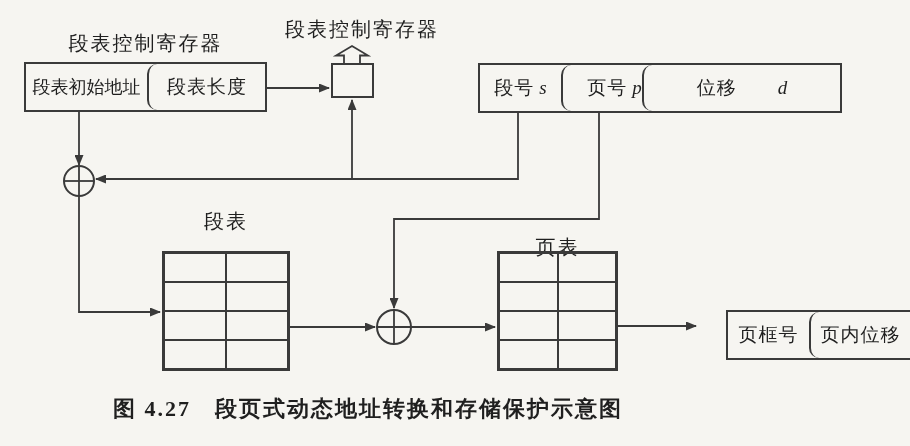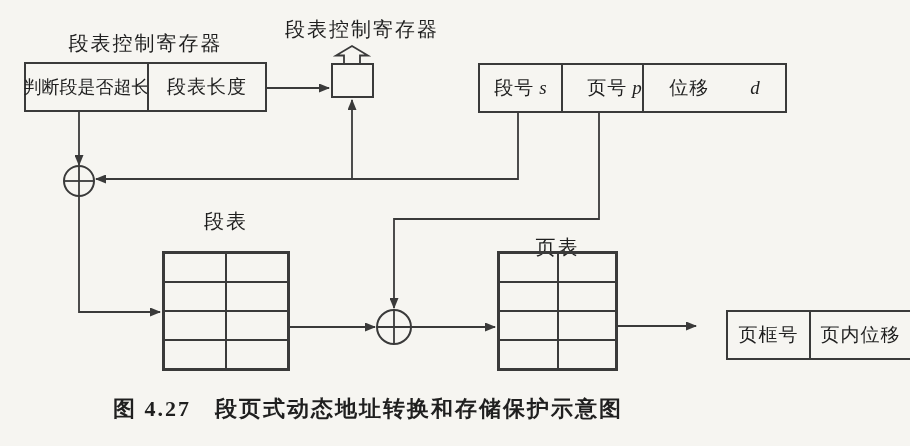--- a/index.html
+++ b/index.html
@@ -38,20 +38,21 @@
     display:flex;
     align-items:center;
     justify-content:center;
     font-size:19px;
     letter-spacing:1px;
     box-sizing:border-box;
     white-space:nowrap;
   }
   .box .cell + .cell{
     border-left:2px solid var(--line);
+    border-radius:10px;
   }
   .var{
     font-style:italic;
     font-family:"Liberation Serif","DejaVu Serif",serif;
     margin-left:5px;
     letter-spacing:0;
   }
   .diagram-label{
     position:absolute;
     text-align:center;
@@ -78,21 +79,21 @@
     letter-spacing:2px;
     font-weight:bold;
   }
   
   .ctrl-register{left:24px;top:62px;width:243px;height:50px;}
   .ctrl-register .cell:first-child{width:121px;font-size:18px;letter-spacing:0;}
   .ctrl-register .cell:last-child{flex:1;}
   .ctrl-title{left:24px;top:30px;width:243px;font-family:Liberation Serif, serif;}
   .checker-label{left:272px;top:16px;width:180px;}
   .checker-box{left:331px;top:63px;width:43px;height:35px;}
-  .logical-register{left:478px;top:63px;width:309px;height:50px;}
+  .logical-register{left:478px;top:63px;width:364px;height:50px;}
   .logical-register .cell:nth-child(1){width:81px;}
   .logical-register .cell:nth-child(2){width:81px;padding-left:24px;}
   .logical-register .cell:nth-child(3){flex:1;gap:36px;}
   .segtable-label{left:162px;top:208px;width:128px;}
   .segtable-grid{left:162px;top:251px;width:128px;height:120px;}
   .pagetable-label{left:497px;top:234px;width:121px;}
   .pagetable-grid{left:497px;top:251px;width:121px;height:120px;}
   .physical-register{left:726px;top:310px;width:186px;height:50px;}
   .physical-register .cell:nth-child(1){width:81px;}
   .physical-register .cell:nth-child(2){flex:1;}
@@ -137,21 +138,21 @@
 
     <g>
       <circle cx="394" cy="327" r="17" fill="#f6f5f1" stroke="currentColor" stroke-width="2"></circle>
       <line x1="394" y1="310" x2="394" y2="344" stroke="currentColor" stroke-width="1.8"></line>
       <line x1="377" y1="327" x2="411" y2="327" stroke="currentColor" stroke-width="1.8"></line>
     </g>
   </svg>
 
   <div class="diagram-label ctrl-title">段表控制寄存器</div>
   <div class="box ctrl-register">
-    <div class="cell">判断段是否超长</div>
+    <div class="cell">段表初始地址</div>
     <div class="cell">段表长度</div>
   </div>
 
   <div class="diagram-label checker-label">段表控制寄存器</div>
   <div class="box checker-box"></div>
 
   <div class="box logical-register">
     <div class="cell">
       <span>段号</span>
         <span class="var">s</span>

